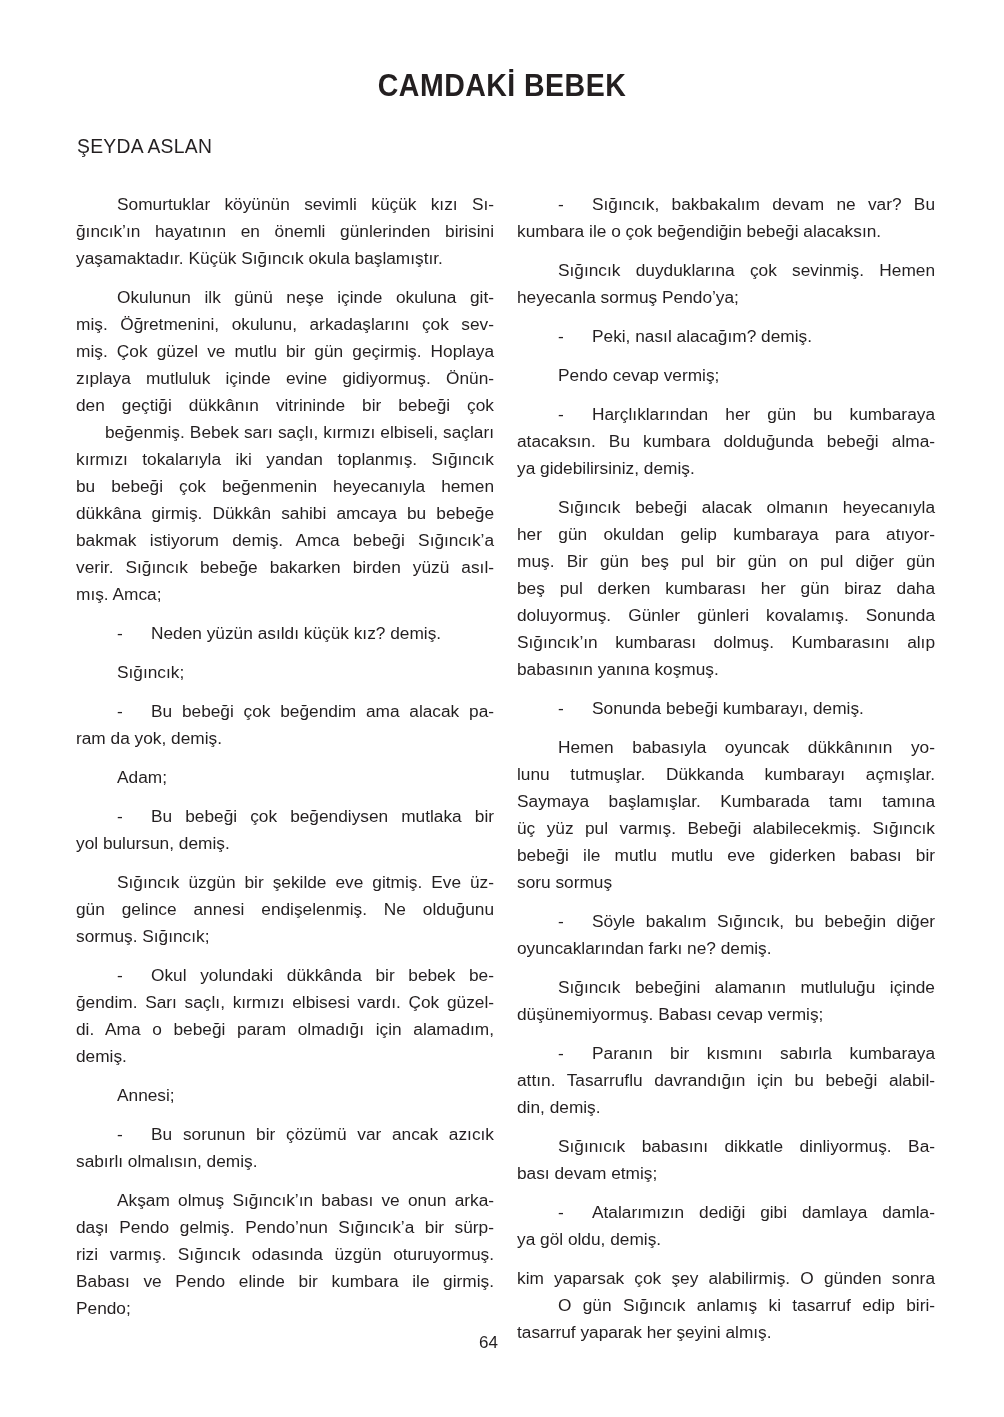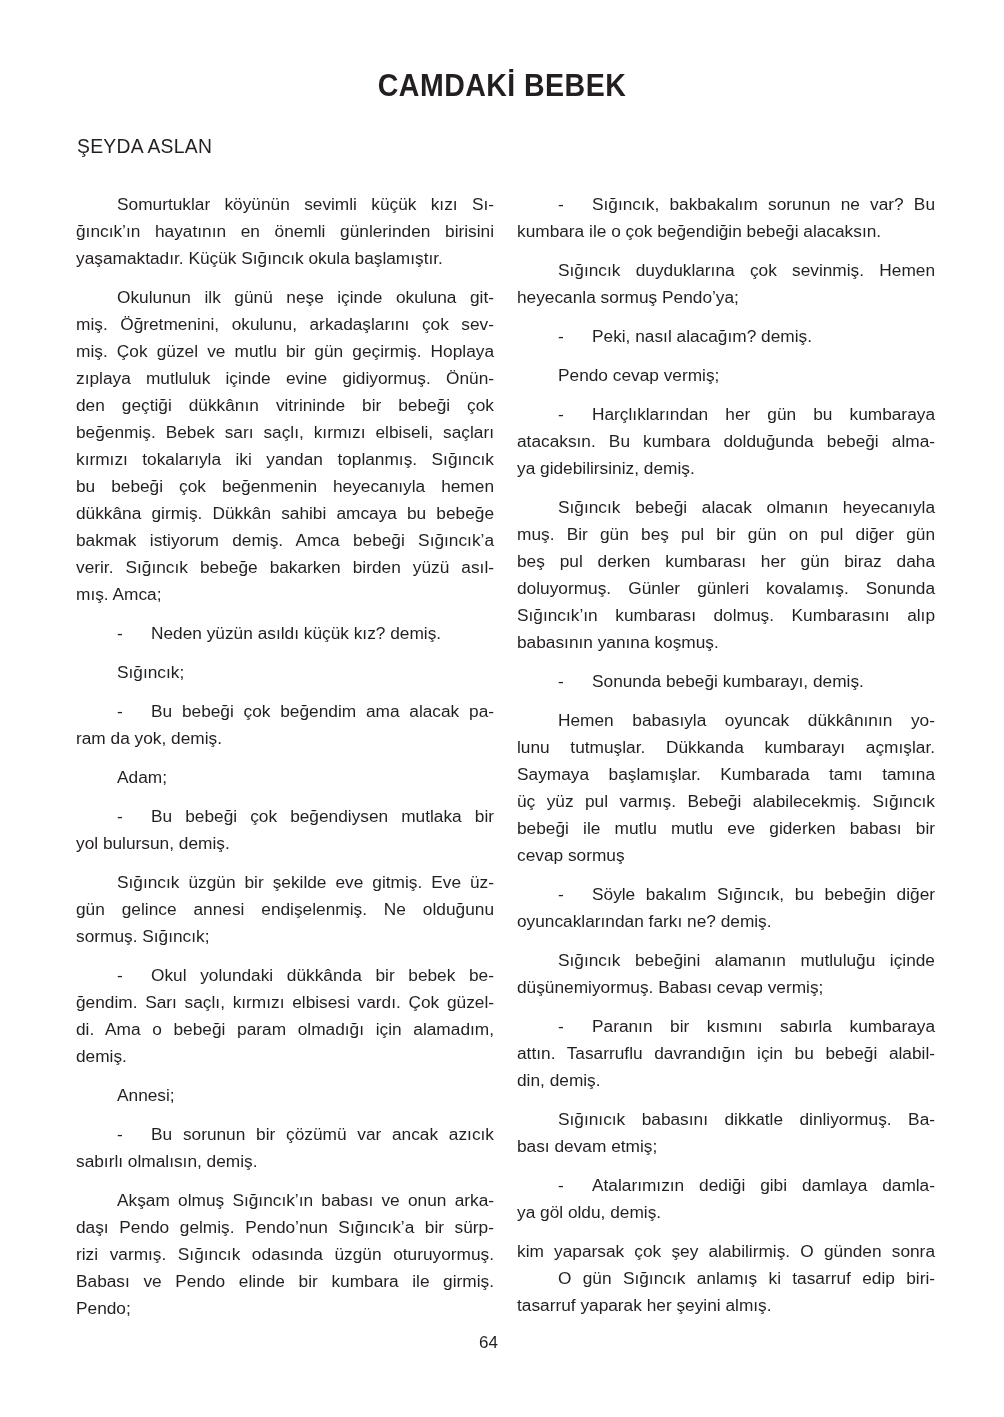--- a/index.html
+++ b/index.html
@@ -45,21 +45,21 @@
       <span class="line" style="display: flex;">
         <span style="flex: 1 1 0%; text-align: justify; text-align-last: justify; white-space: nowrap;">miş. Çok güzel ve mutlu bir gün geçirmiş. Hoplaya</span>
       </span>
       <span class="line" style="display: flex;">
         <span style="flex: 1 1 0%; text-align: justify; text-align-last: justify; white-space: nowrap;">zıplaya mutluluk içinde evine gidiyormuş. Önün-</span>
       </span>
       <span class="line" style="display: flex;">
         <span style="flex: 1 1 0%; text-align: justify; text-align-last: justify; white-space: nowrap;">den geçtiği dükkânın vitrininde bir bebeği çok</span>
       </span>
       <span class="line" style="display: flex;">
-        <span style="flex: 1 1 0%; text-align: justify; text-align-last: justify; white-space: nowrap;">beğenmiş. Bebek sarı saçlı, kırmızı elbiseli, saçları</span>
+        <span style="flex: 1 1 0%; text-align: justify; text-align-last: justify; white-space: nowrap; margin-left: 29px;">beğenmiş. Bebek sarı saçlı, kırmızı elbiseli, saçları</span>
       </span>
       <span class="line" style="display: flex;">
         <span style="flex: 1 1 0%; text-align: justify; text-align-last: justify; white-space: nowrap;">kırmızı tokalarıyla iki yandan toplanmış. Sığıncık</span>
       </span>
       <span class="line" style="display: flex;">
         <span style="flex: 1 1 0%; text-align: justify; text-align-last: justify; white-space: nowrap;">bu bebeği çok beğenmenin heyecanıyla hemen</span>
       </span>
       <span class="line" style="display: flex;">
         <span style="flex: 1 1 0%; text-align: justify; text-align-last: justify; white-space: nowrap;">dükkâna girmiş. Dükkân sahibi amcaya bu bebeğe</span>
       </span>
@@ -139,21 +139,21 @@
       <span class="line" style="display: flex;">
         <span style="flex: 1 1 0%; text-align: justify; text-align-last: justify; white-space: nowrap;">Babası ve Pendo elinde bir kumbara ile girmiş.</span>
       </span>
       <span class="line last"><span>Pendo;</span></span>
     </div>
   </div>
 <div class="col right">
     <div class="para">
       <span class="line dash" style="display: flex;">
         <span class="dash-mark">-</span>
-        <span style="flex: 1 1 0%; text-align: justify; text-align-last: justify; white-space: nowrap;">Sığıncık, bakbakalım sorunun ne var? Bu</span>
+        <span style="flex: 1 1 0%; text-align: justify; text-align-last: justify; white-space: nowrap;">Sığıncık, bakbakalım devam ne var? Bu</span>
       </span>
       <span class="line last"><span>kumbara ile o çok beğendiğin bebeği alacaksın.</span></span>
     </div>
     <div class="para">
       <span class="line indent" style="display: flex;">
         <span style="flex: 1 1 0%; text-align: justify; text-align-last: justify; white-space: nowrap;">Sığıncık duyduklarına çok sevinmiş. Hemen</span>
       </span>
       <span class="line last"><span>heyecanla sormuş Pendo’ya;</span></span>
     </div>
     <div class="para">
@@ -170,20 +170,23 @@
       <span class="line" style="display: flex;">
         <span style="flex: 1 1 0%; text-align: justify; text-align-last: justify; white-space: nowrap;">atacaksın. Bu kumbara dolduğunda bebeği alma-</span>
       </span>
       <span class="line last"><span>ya gidebilirsiniz, demiş.</span></span>
     </div>
     <div class="para">
       <span class="line indent" style="display: flex;">
         <span style="flex: 1 1 0%; text-align: justify; text-align-last: justify; white-space: nowrap;">Sığıncık bebeği alacak olmanın heyecanıyla</span>
       </span>
       <span class="line" style="display: flex;">
+        <span style="flex: 1 1 0%; text-align: justify; text-align-last: justify; white-space: nowrap;">her gün okuldan gelip kumbaraya para atıyor-</span>
+      </span>
+      <span class="line" style="display: flex;">
         <span style="flex: 1 1 0%; text-align: justify; text-align-last: justify; white-space: nowrap;">muş. Bir gün beş pul bir gün on pul diğer gün</span>
       </span>
       <span class="line" style="display: flex;">
         <span style="flex: 1 1 0%; text-align: justify; text-align-last: justify; white-space: nowrap;">beş pul derken kumbarası her gün biraz daha</span>
       </span>
       <span class="line" style="display: flex;">
         <span style="flex: 1 1 0%; text-align: justify; text-align-last: justify; white-space: nowrap;">doluyormuş. Günler günleri kovalamış. Sonunda</span>
       </span>
       <span class="line" style="display: flex;">
         <span style="flex: 1 1 0%; text-align: justify; text-align-last: justify; white-space: nowrap;">Sığıncık’ın kumbarası dolmuş. Kumbarasını alıp</span>
@@ -202,21 +205,21 @@
       </span>
       <span class="line" style="display: flex;">
         <span style="flex: 1 1 0%; text-align: justify; text-align-last: justify; white-space: nowrap;">Saymaya başlamışlar. Kumbarada tamı tamına</span>
       </span>
       <span class="line" style="display: flex;">
         <span style="flex: 1 1 0%; text-align: justify; text-align-last: justify; white-space: nowrap;">üç yüz pul varmış. Bebeği alabilecekmiş. Sığıncık</span>
       </span>
       <span class="line" style="display: flex;">
         <span style="flex: 1 1 0%; text-align: justify; text-align-last: justify; white-space: nowrap;">bebeği ile mutlu mutlu eve giderken babası bir</span>
       </span>
-      <span class="line last"><span>cevap sormuş</span></span>
+      <span class="line last"><span>soru sormuş</span></span>
     </div>
     <div class="para">
       <span class="line dash" style="display: flex;">
         <span class="dash-mark">-</span>
         <span style="flex: 1 1 0%; text-align: justify; text-align-last: justify; white-space: nowrap;">Söyle bakalım Sığıncık, bu bebeğin diğer</span>
       </span>
       <span class="line last"><span>oyuncaklarından farkı ne? demiş.</span></span>
     </div>
     <div class="para">
       <span class="line indent" style="display: flex;">

